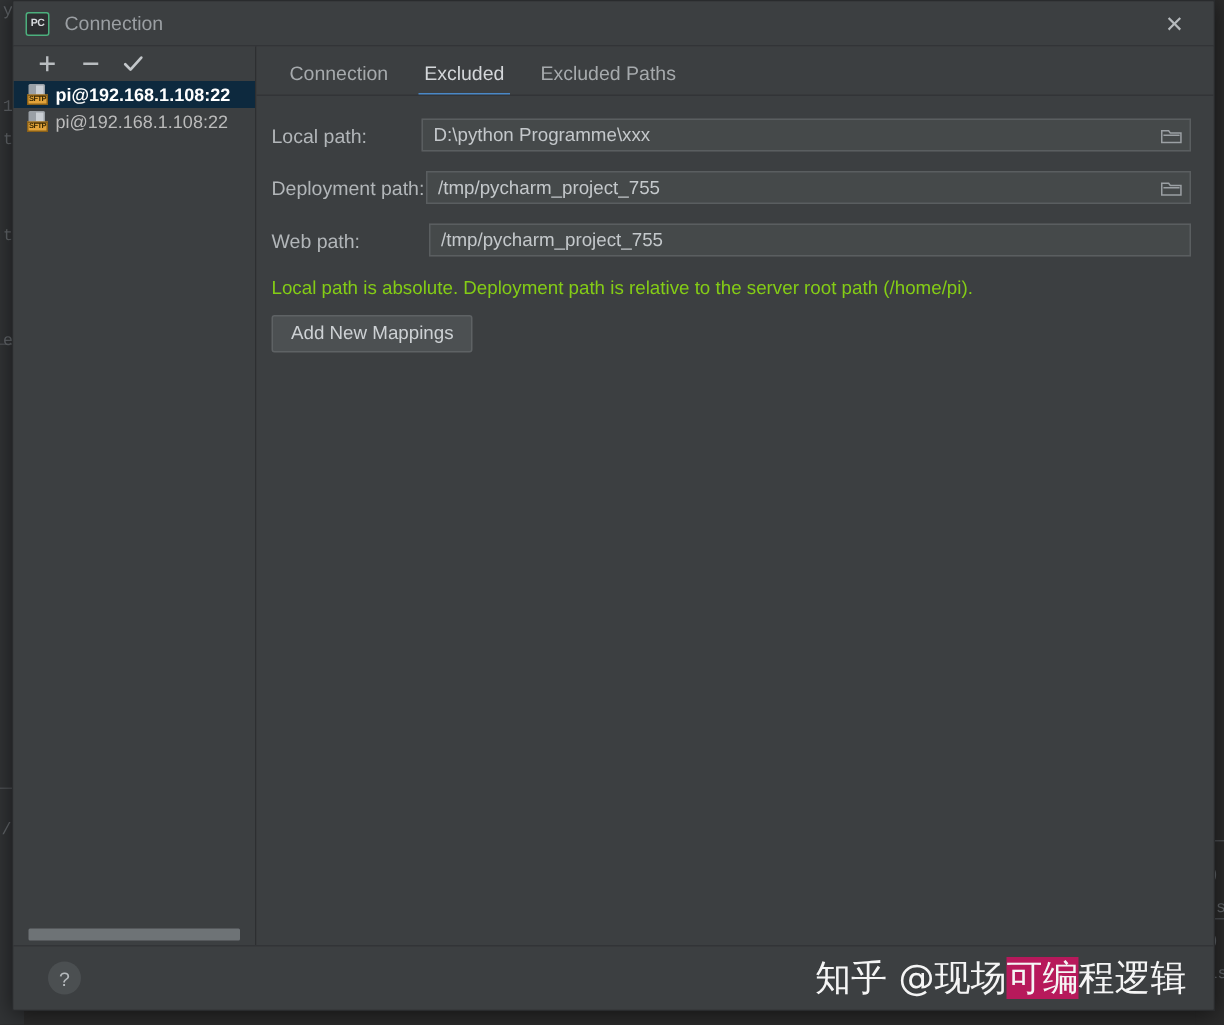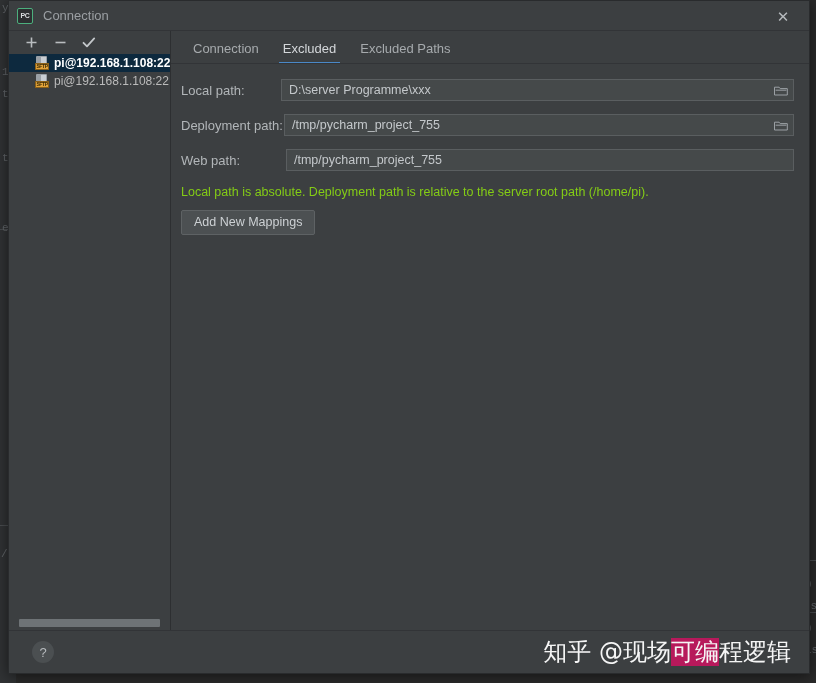--- a/index.html
+++ b/index.html
@@ -119,21 +119,21 @@
   #server-list {
     flex: 1 1 auto;
     background: #3c3f41;
     overflow: hidden;
     position: relative;
   }
   .server-row {
     height: 18px;
     display: flex;
     align-items: center;
-    padding-left: 26px;
+    padding-left: 9px;
     gap: 5px;
     cursor: pointer;
     font-size: 12px;
     color: #bbbbbb;
   }
   .server-row.selected {
     background: #0d293e;
     color: #ffffff;
     font-weight: bold;
   }
@@ -402,21 +402,21 @@
             <div class="tab">Excluded Paths</div>
           </div>
         <div id="tabs-underline"></div>
       </div>
 
       <div id="form">
 
         <div class="field-row local">
           <div class="field-label">Local path:</div>
           <div class="field-input">
-            <div class="val" title="Local path">D:\server Programme\xxx</div>
+            <div class="val" title="Local path">D:\python Programme\xxx</div>
             <div class="browse-btn">
               <svg width="14" height="11" viewBox="0 0 14 11">
                 <path d="M0.5 2.2 L0.5 10 L13.3 10 L13.3 3.6 L6.2 3.6 L5.1 2.2 Z" fill="none" stroke="#9ba0a4" stroke-width="1"></path>
                 <path d="M1.6 5.2 L12.4 5.2" stroke="#9ba0a4" stroke-width="1"></path>
               </svg>
             </div>
           </div>
         </div>
 
         <div class="field-row deployment">

